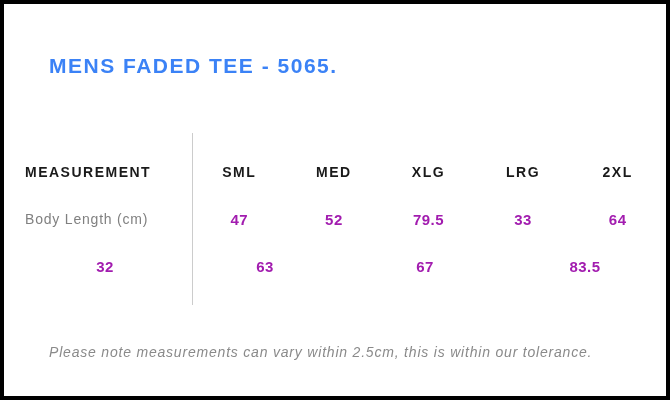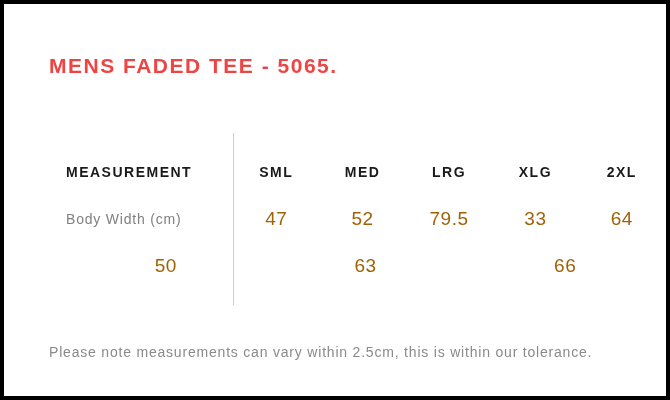--- a/index.html
+++ b/index.html
@@ -10,26 +10,26 @@
     font-family: "Liberation Sans", sans-serif;
     position: relative;
     overflow: hidden;
   }
   .title {
     margin: 49px 45px 0 45px;
     font-size: 21px;
     line-height: 25px;
     font-weight: 700;
     letter-spacing: 1.5px;
-    color: #ef4444;
+    color: #3b82f6;
     white-space: nowrap;
   }
   .size-table {
     position: relative;
-    margin: 55px 13px 0 62px;
+    margin: 55px 13px 0 21px;
     padding: 30px 0 30px 0;
   }
   .v-divider {
     position: absolute;
     left: 167px;
     top: 0;
     bottom: 0;
     width: 1px;
     background: #cccccc;
   }
@@ -61,66 +61,68 @@
     color: #1a1a1a;
   }
   .row-label {
     font-size: 14px;
     font-weight: 400;
     letter-spacing: 0.8px;
     color: #808080;
     white-space: nowrap;
   }
   .val {
-    font-size: 19px;
-    font-weight: 400;
+    font-size: 15px;
+    font-weight: 700;
     letter-spacing: 0.5px;
-    color: #a16207;
+    color: #a21caf;
   }
   .note {
     margin: 38px 45px 0 45px;
     font-size: 14px;
     line-height: 18px;
+    font-style: italic;
     letter-spacing: 0.8px;
     color: #8a8a8a;
     white-space: nowrap;
   }
 </style>
 </head>
 <body>
 
 <h1 class="title">MENS FADED TEE - 5065.</h1>
 
 <div class="size-table">
   <div class="v-divider"></div>
 
   <div class="t-row">
     <div class="label-cell hdr">MEASUREMENT</div>
     <div class="cells">
       <div class="cell hdr">SML</div>
       <div class="cell hdr">MED</div>
+      <div class="cell hdr">XLG</div>
       <div class="cell hdr">LRG</div>
-      <div class="cell hdr">XLG</div>
       <div class="cell hdr">2XL</div>
     </div>
   </div>
 
   <div class="t-row data">
-    <div class="label-cell row-label">Body Width (cm)</div>
+    <div class="label-cell row-label">Body Length (cm)</div>
     <div class="cells">
       <div class="cell val">47</div>
       <div class="cell val">52</div>
       <div class="cell val">79.5</div>
       <div class="cell val">33</div>
       <div class="cell val">64</div>
     </div>
   </div>
 
   <div class="t-row data">
     <div class="cells">
-      <div class="cell val">50</div>
+      <div class="cell val">32</div>
       <div class="cell val">63</div>
-      <div class="cell val">66</div>
+      <div class="cell val">67</div>
+      <div class="cell val">83.5</div>
     </div>
   </div>
 </div>
 
 <p class="note">Please note measurements can vary within 2.5cm, this is within our tolerance.</p>
 
 </body></html>

